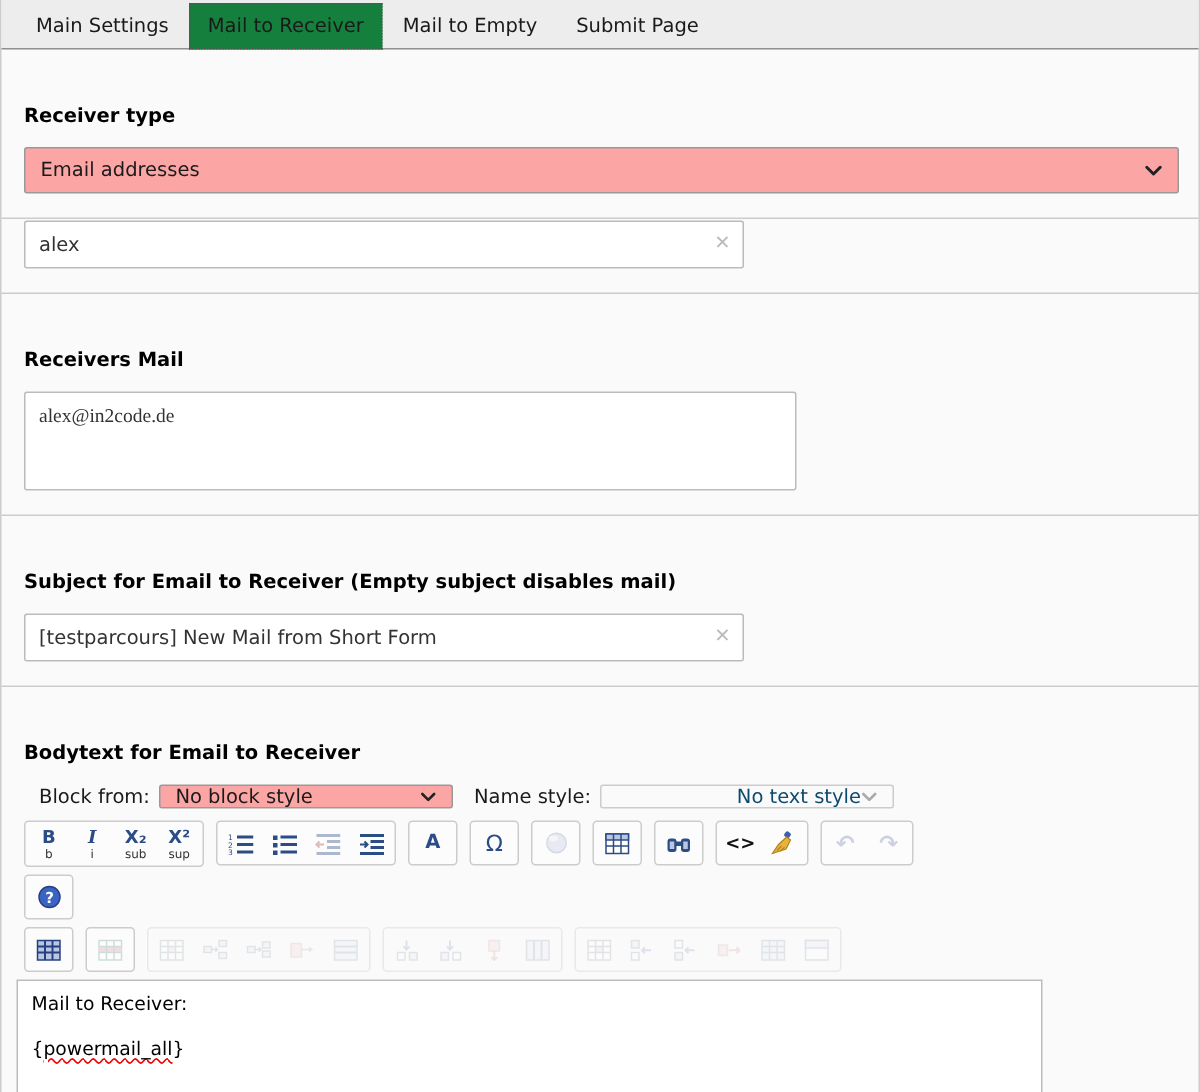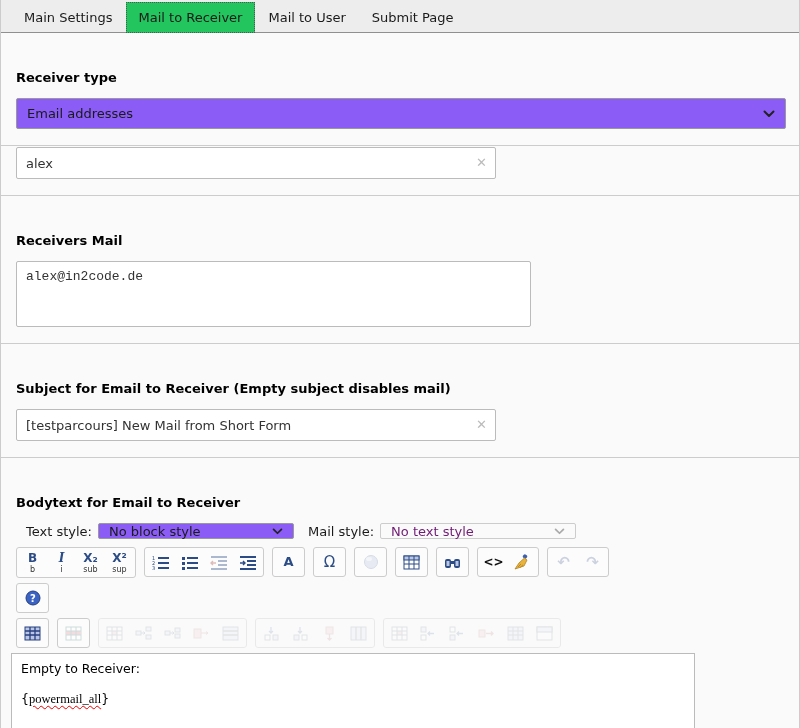--- a/index.html
+++ b/index.html
@@ -22,64 +22,64 @@
     border-bottom: 1px solid #8f8f8f;
     padding: 0 0 0 10px;
     height: 33px;
   }
   .tab {
     padding: 8px 13px 7px 13px;
     font-size: 13px; color: #1a1a1a;
     cursor: pointer; white-space: nowrap;
   }
   .tab.active {
-    background: #22c55e;
+    background: #15803d;
     border: 1px dotted #555;
     margin-bottom: -1px;
     padding: 7px 12px 7px 12px;
   }
   
   .section { padding: 1px 0 16px 0; border-bottom: 1px solid #ccc; }
   .section.last { border-bottom: none; padding-bottom: 0; }
   .section h4 {
     font-size: 13px; font-weight: bold; color: #000;
     margin: 36px 15px 13px 15px;
   }
   
   .sel {
-    height: 31px; background: #8b5cf6;
+    height: 31px; background: #fca5a5;
     border: 1px solid #999; border-radius: 2px;
     display: flex; align-items: center;
     padding: 0 10px; font-size: 13px; color: #1a1a1a;
     cursor: pointer;
   }
   .sel .sel-label { flex: 1; overflow: hidden; white-space: nowrap; }
   .sel svg { flex: 0 0 auto; }
   .sel.full { margin: 0 15px; width: 770px; }
-  .sel.disabled { background: #fafafa; border-color: #ccc; color: #701a75; }
+  .sel.disabled { background: #fafafa; border-color: #ccc; color: #0c4a6e; text-align: right; }
   
   .input-wrap { position: relative; width: 480px; margin-left: 15px; }
   .input-wrap input {
     width: 100%; height: 32px;
     border: 1px solid #bbb; border-radius: 2px;
     padding: 0 30px 0 9px;
     font-family: "DejaVu Sans", sans-serif; font-size: 13px; color: #333;
     background: #fff; outline: none;
   }
   .clear-x {
     position: absolute; right: 9px; top: 8px;
     color: #bbb; font-weight: bold; font-size: 13px;
     cursor: pointer; line-height: 16px;
   }
   textarea.multi {
     display: block; margin-left: 15px;
     width: 515px; height: 66px;
     border: 1px solid #bbb; border-radius: 2px;
     padding: 7px 9px;
-    font-family: Liberation Mono, monospace; font-size: 13px; color: #333;
+    font-family: Liberation Serif, serif; font-size: 13px; color: #333;
     background: #fff; resize: none; outline: none;
   }
   
   .style-row {
     display: flex; align-items: center;
     margin: 4px 0 8px 25px; font-size: 13px;
   }
   .style-row .lbl { margin-right: 6px; }
   .style-row .lbl.second { margin-left: 14px; }
   .style-row .sel { width: 196px; height: 16px; }
@@ -110,33 +110,32 @@
     margin-left: 10px; width: 684px; height: 130px;
     background: #fff; border: 1px solid #bbb;
     padding: 7px 9px; font-size: 12.5px; color: #000;
     cursor: text; overflow: hidden;
   }
   .editor p { margin: 0 0 15px 0; }
   .squiggle {
     text-decoration: underline wavy #e00;
     text-decoration-thickness: 1px;
     text-underline-offset: 2px;
-    font-family: Liberation Serif, serif;
   }
   .icon16 { display: block; }
 </style>
 </head>
 <body>
 
 <div class="page">
 
   <div class="tabbar">
     <div class="tab">Main Settings</div>
     <div class="tab active">Mail to Receiver</div>
-    <div class="tab">Mail to User</div>
+    <div class="tab">Mail to Empty</div>
     <div class="tab">Submit Page</div>
   </div>
 
   <div class="section">
     <h4>Receiver type</h4>
     <div class="sel full">
       <span class="sel-label">Email addresses</span>
       <svg width="12" height="8" viewBox="0 0 12 8">
           <path d="M1.5 1.5 L6 6 L10.5 1.5" fill="none" stroke="#222" stroke-width="2" stroke-linecap="round" stroke-linejoin="round"></path>
         </svg>
@@ -160,28 +159,28 @@
     <div class="input-wrap">
       <input type="text" value="[testparcours] New Mail from Short Form" style="">
       <span class="clear-x">✕</span>
     </div>
   </div>
 
   <div class="section last">
     <h4>Bodytext for Email to Receiver</h4>
 
     <div class="style-row">
-      <span class="lbl">Text style:</span>
+      <span class="lbl">Block from:</span>
       <div class="sel">
         <span class="sel-label">No block style</span>
         <svg width="11" height="7" viewBox="0 0 12 8">
             <path d="M1.5 1.5 L6 6 L10.5 1.5" fill="none" stroke="#222" stroke-width="2" stroke-linecap="round" stroke-linejoin="round"></path>
           </svg>
       </div>
-      <span class="lbl second">Mail style:</span>
+      <span class="lbl second">Name style:</span>
       <div class="sel disabled">
         <span class="sel-label">No text style</span>
         <svg width="11" height="7" viewBox="0 0 12 8">
             <path d="M1.5 1.5 L6 6 L10.5 1.5" fill="none" stroke="#aaa" stroke-width="2" stroke-linecap="round" stroke-linejoin="round"></path>
           </svg>
       </div>
     </div>
 
     <div class="tb-row">
       <div class="tb-group">
@@ -446,17 +445,17 @@
         <button class="tb-btn short disabled">
           <svg class="icon16" width="17" height="15" viewBox="0 0 17 15">
             <rect x="1" y="1" width="15" height="13" fill="#fff" stroke="#456"></rect>
             <rect x="1" y="1" width="15" height="5" fill="#cdd6ea" stroke="#456"></rect>
           </svg>
         </button>
       </div>
     </div>
 
     <div class="editor">
-      <p>Empty to Receiver:</p>
+      <p>Mail to Receiver:</p>
       <p><span>{</span><span class="squiggle">powermail_all</span><span>}</span></p>
     </div>
   </div>
 </div>
 
 </body></html>

